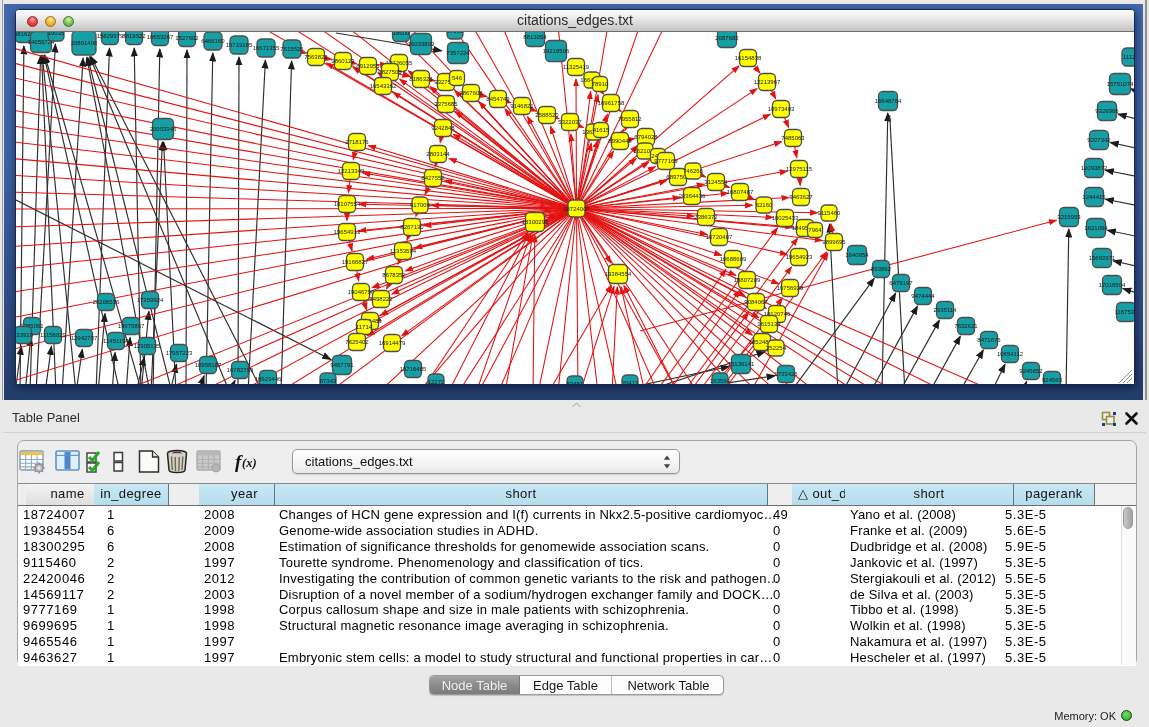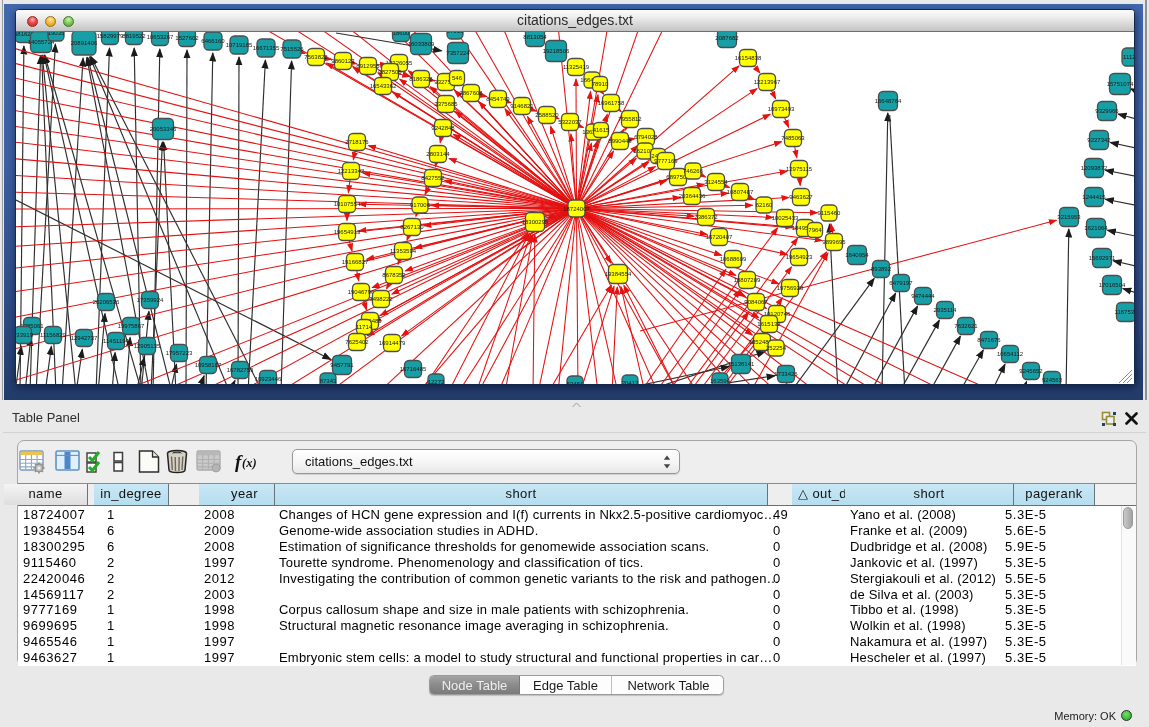--- a/index.html
+++ b/index.html
@@ -699,21 +699,21 @@
 </svg>
 
 <div class="abs" id="dd">citations_edges.txt
   <svg class="abs" style="right:8px;top:5px" width="8" height="14" viewBox="0 0 8 14">
     <path d="M4,0.5 L7.2,4.8 H0.8 z" fill="#444"></path>
     <path d="M4,13.5 L0.8,9.2 H7.2 z" fill="#444"></path>
   </svg>
 </div>
 
 <div class="abs" id="hdrline"></div>
-<div class="hcell" style="left:4px;width:84px;background:linear-gradient(180deg,#f4f4f4,#dedede)">name</div>
+<div class="hcell" style="left:26px;width:84px;background:linear-gradient(180deg,#f4f4f4,#dedede)">name</div>
 <div class="hcell" style="left:94px;width:75px">in_degree</div>
 <div class="hcell" style="left:199px;width:76px"><span style="position:relative;left:8px">year</span></div>
 <div class="hcell" style="left:275px;width:493px">short</div>
 <div class="hcell" style="left:792px;width:77px;text-align:right;padding-left:5px">△ out_de…</div>
 <div class="hcell" style="left:845px;width:169px">short</div>
 <div class="hcell" style="left:1014px;width:81px">pagerank</div>
 <div class="hcell" style="left:1095px;width:41px;background:#f1f1f1;border-right:none"></div>
 <div class="abs" id="hdrbot"></div>
 
 <div class="abs" id="tblarea" style="top:506px;height:160px"></div>
@@ -759,20 +759,21 @@
     <span class="nm" style="left:186px">2012</span>
     <span style="left:261px">Investigating the contribution of common genetic variants to the risk and pathogen…</span>
     <span style="left:755px">0</span>
     <span style="left:832px">Stergiakouli et al. (2012)</span>
     <span class="nm" style="left:987px">5.5E-5</span>
   </div>
 <div class="row" style="top:586.5px">
     <span class="nm" style="left:5px">14569117</span>
     <span class="nm" style="left:89px">2</span>
     <span class="nm" style="left:186px">2003</span>
+    <span style="left:261px">Disruption of a novel member of a sodium/hydrogen exchanger family and DOCK…</span>
     <span style="left:755px">0</span>
     <span style="left:832px">de Silva et al. (2003)</span>
     <span class="nm" style="left:987px">5.3E-5</span>
   </div>
 <div class="row" style="top:602.3px">
     <span class="nm" style="left:5px">9777169</span>
     <span class="nm" style="left:89px">1</span>
     <span class="nm" style="left:186px">1998</span>
     <span style="left:261px">Corpus callosum shape and size in male patients with schizophrenia.</span>
     <span style="left:755px">0</span>

